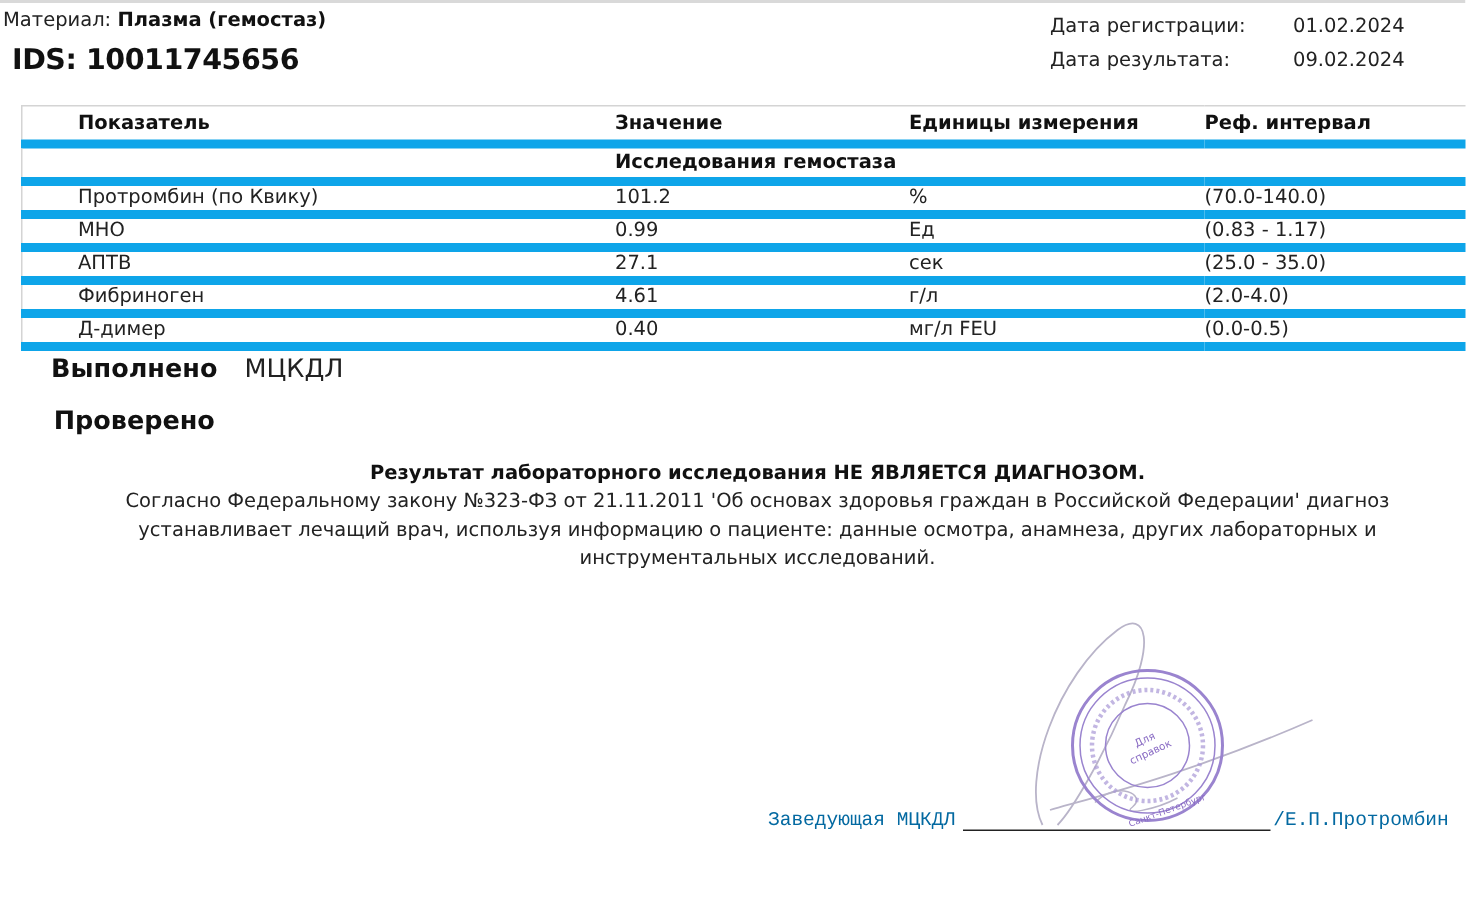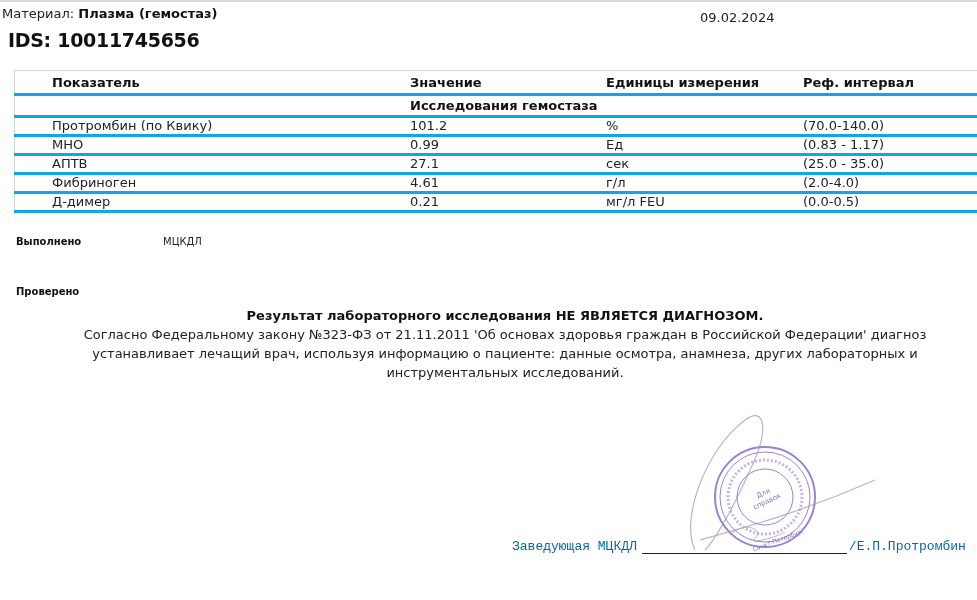--- a/index.html
+++ b/index.html
@@ -57,21 +57,21 @@
       left: 14px; top: 70px;
       width: 990px;
       border-collapse: collapse;
       font-size: 13px;
       color: #222;
       border: 1px solid #d4d4d4;
     }
     .results td, .results th {
       height: 16px;
       padding: 0;
-      border-bottom: 3px solid #0ea5e9;
+      border-bottom: 6px solid #0ea5e9;
       text-align: left;
       white-space: nowrap;
       line-height: 16px;
     }
     .results th {
       font-weight: bold;
       color: #111;
       height: 20px;
       padding-top: 2px;
     }
@@ -81,28 +81,29 @@
     .results .c4 { }
     .results .section td {
       font-weight: bold;
       color: #111;
       height: 19px;
     }
 
     .meta {
       position: absolute;
       left: 16px;
-      font-size: 10px;
+      font-size: 17px;
       color: #222;
       display: flex;
       white-space: nowrap;
+      text-align: center;
     }
     .meta .k { width: 147px; font-weight: bold; color: #111; }
     .meta.done { top: 236px; }
-    .meta.checked { top: 286px; }
+    .meta.checked { top: 271px; }
 
     .disclaimer {
       position: absolute;
       left: 0; top: 306px;
       width: 1010px;
       text-align: center;
       font-size: 13px;
       color: #222;
       line-height: 19px;
     }
@@ -146,20 +147,25 @@
   <b>Плазма (гемостаз)</b>
 </div>
 
 <div class="ids">
   <span>IDS:</span>
   <span>10011745656</span>
 </div>
 
 <div class="dates">
   <div class="row">
+    <span class="lbl">Дата регистрации:</span>
+    <span class="val">01.02.2024</span>
+  </div>
+  <div class="row">
+    <span class="lbl">Дата результата:</span>
     <span class="val">09.02.2024</span>
   </div>
 </div>
 
 <table class="results">
   <thead>
     <tr>
       <th class="c1">Показатель</th>
       <th class="c2">Значение</th>
       <th class="c3">Единицы измерения</th>
@@ -190,21 +196,21 @@
       <td class="c4">(25.0 - 35.0)</td>
     </tr>
     <tr>
       <td class="c1">Фибриноген</td>
       <td class="c2">4.61</td>
       <td class="c3">г/л</td>
       <td class="c4">(2.0-4.0)</td>
     </tr>
     <tr>
       <td class="c1">Д-димер</td>
-      <td class="c2">0.21</td>
+      <td class="c2">0.40</td>
       <td class="c3">мг/л FEU</td>
       <td class="c4">(0.0-0.5)</td>
     </tr>
   </tbody>
 </table>
 
 <div class="meta done">
   <span class="k">Выполнено</span>
   <span>МЦКДЛ</span>
 </div>

